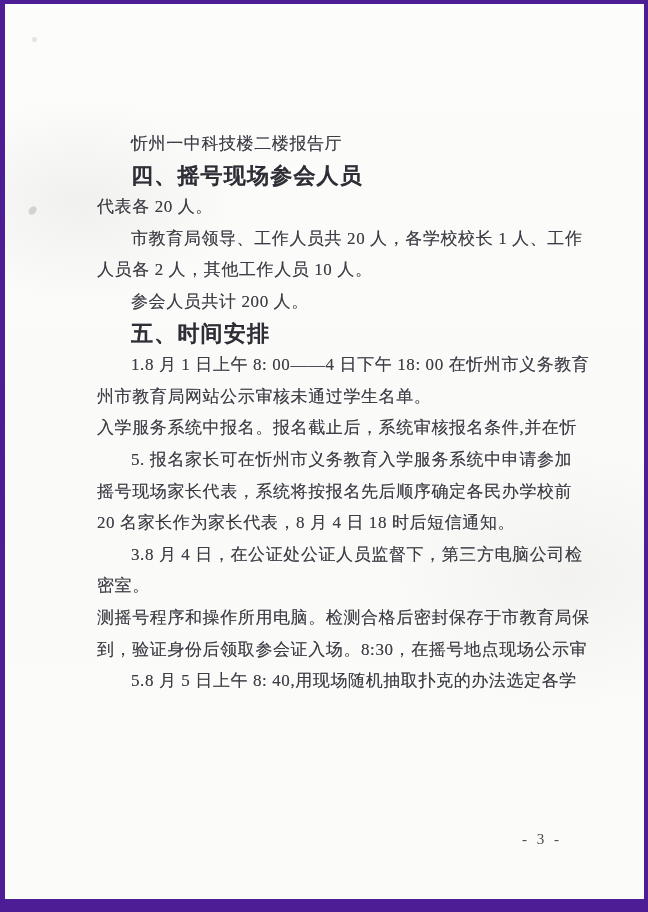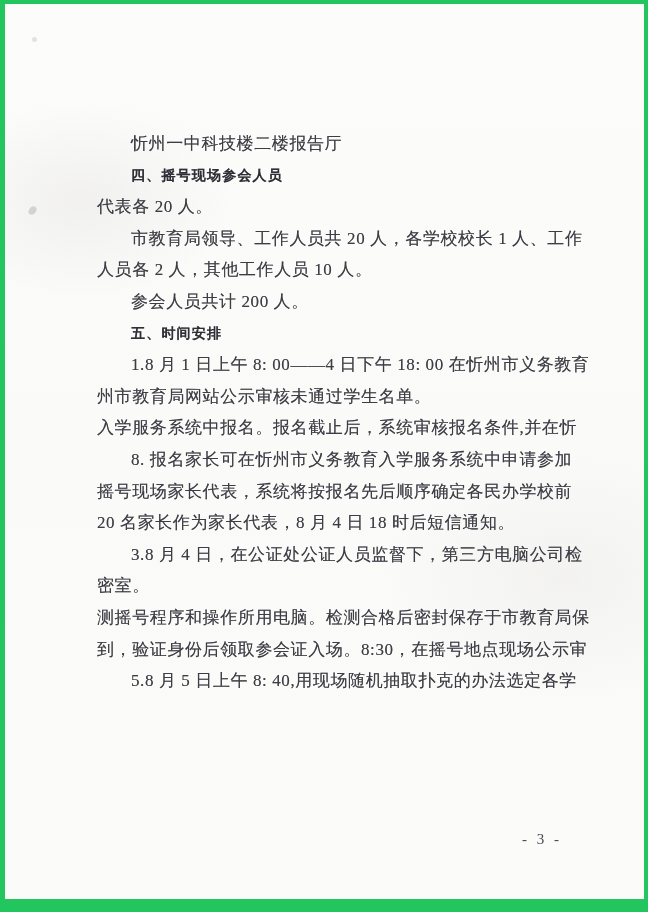--- a/index.html
+++ b/index.html
@@ -10,21 +10,21 @@
     width: 648px;
     height: 912px;
     overflow: hidden;
     background: #0b0b0b;
     font-family: "Liberation Serif", "DejaVu Serif", serif;
   }
   .scan-frame {
     position: relative;
     width: 648px;
     height: 912px;
-    background: #22c55e;
+    background: #4c1d95;
     box-sizing: border-box;
   }
   .page {
     position: absolute;
     left: 5px;
     top: 4px;
     right: 4px;
     bottom: 13px;
     background:
       radial-gradient(ellipse 220px 140px at 12% 22%, rgba(210,208,204,0.25), rgba(210,208,204,0) 70%),
@@ -49,21 +49,21 @@
     font-weight: normal;
     text-shadow: 0 0 0.6px rgba(61,61,69,0.55);
   }
   .indent {
     padding-left: 34px;
   }
   .heading {
     font-family: "Liberation Sans", "DejaVu Sans", sans-serif;
     font-weight: bold;
     color: #2e2e36;
-    font-size: 14px;
+    font-size: 22px;
     letter-spacing: 1.2px;
   }
   .page-number {
     position: absolute;
     top: 827px;
     right: 82px;
     font-size: 15px;
     letter-spacing: 3px;
     color: #46464e;
     font-family: "Liberation Serif", "DejaVu Serif", serif;
@@ -109,21 +109,21 @@
       <p class="ln">人员各 2 人，其他工作人员 10 人。</p>
 
       <p class="ln indent">参会人员共计 200 人。</p>
 
       <h2 class="ln indent heading">五、时间安排</h2>
 
       <p class="ln indent">1.8 月 1 日上午 8: 00——4 日下午 18: 00 在忻州市义务教育</p>
       <p class="ln">州市教育局网站公示审核未通过学生名单。</p>
       <p class="ln">入学服务系统中报名。报名截止后，系统审核报名条件,并在忻</p>
 
-      <p class="ln indent">8. 报名家长可在忻州市义务教育入学服务系统中申请参加</p>
+      <p class="ln indent">5. 报名家长可在忻州市义务教育入学服务系统中申请参加</p>
       <p class="ln">摇号现场家长代表，系统将按报名先后顺序确定各民办学校前</p>
       <p class="ln">20 名家长作为家长代表，8 月 4 日 18 时后短信通知。</p>
 
       <p class="ln indent">3.8 月 4 日，在公证处公证人员监督下，第三方电脑公司检</p>
       <p class="ln">密室。</p>
       <p class="ln">测摇号程序和操作所用电脑。检测合格后密封保存于市教育局保</p>
 
       <p class="ln">到，验证身份后领取参会证入场。8:30，在摇号地点现场公示审</p>
 
       <p class="ln indent">5.8 月 5 日上午 8: 40,用现场随机抽取扑克的办法选定各学</p>

